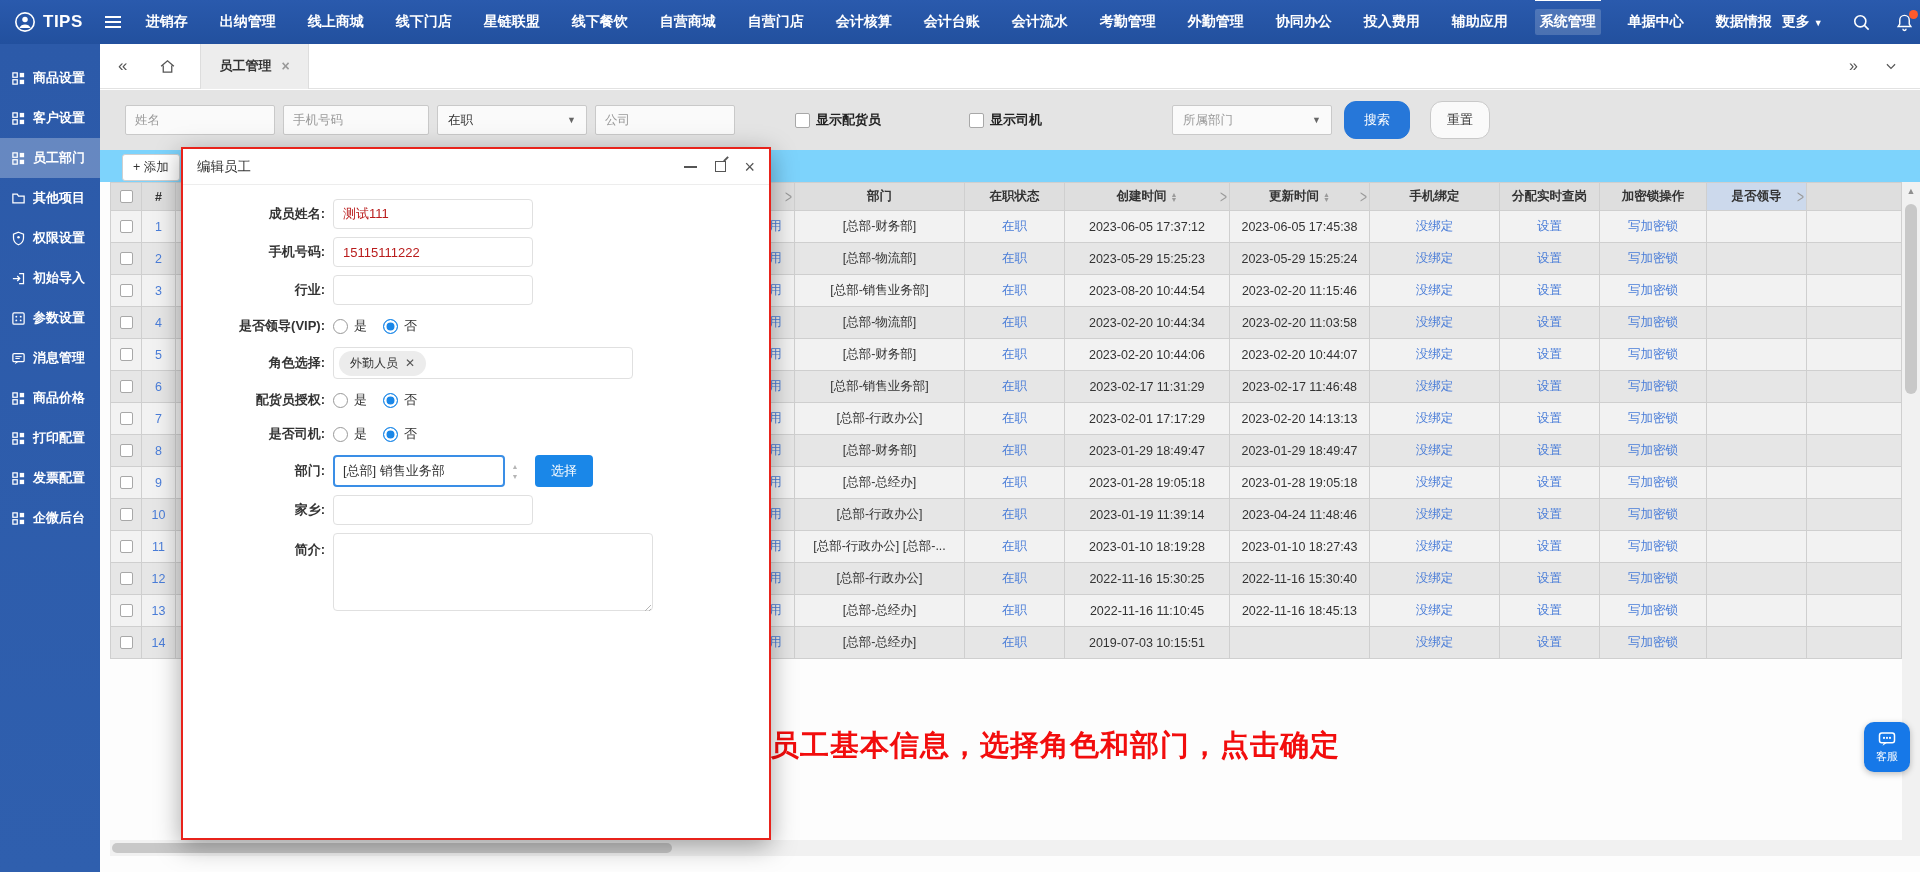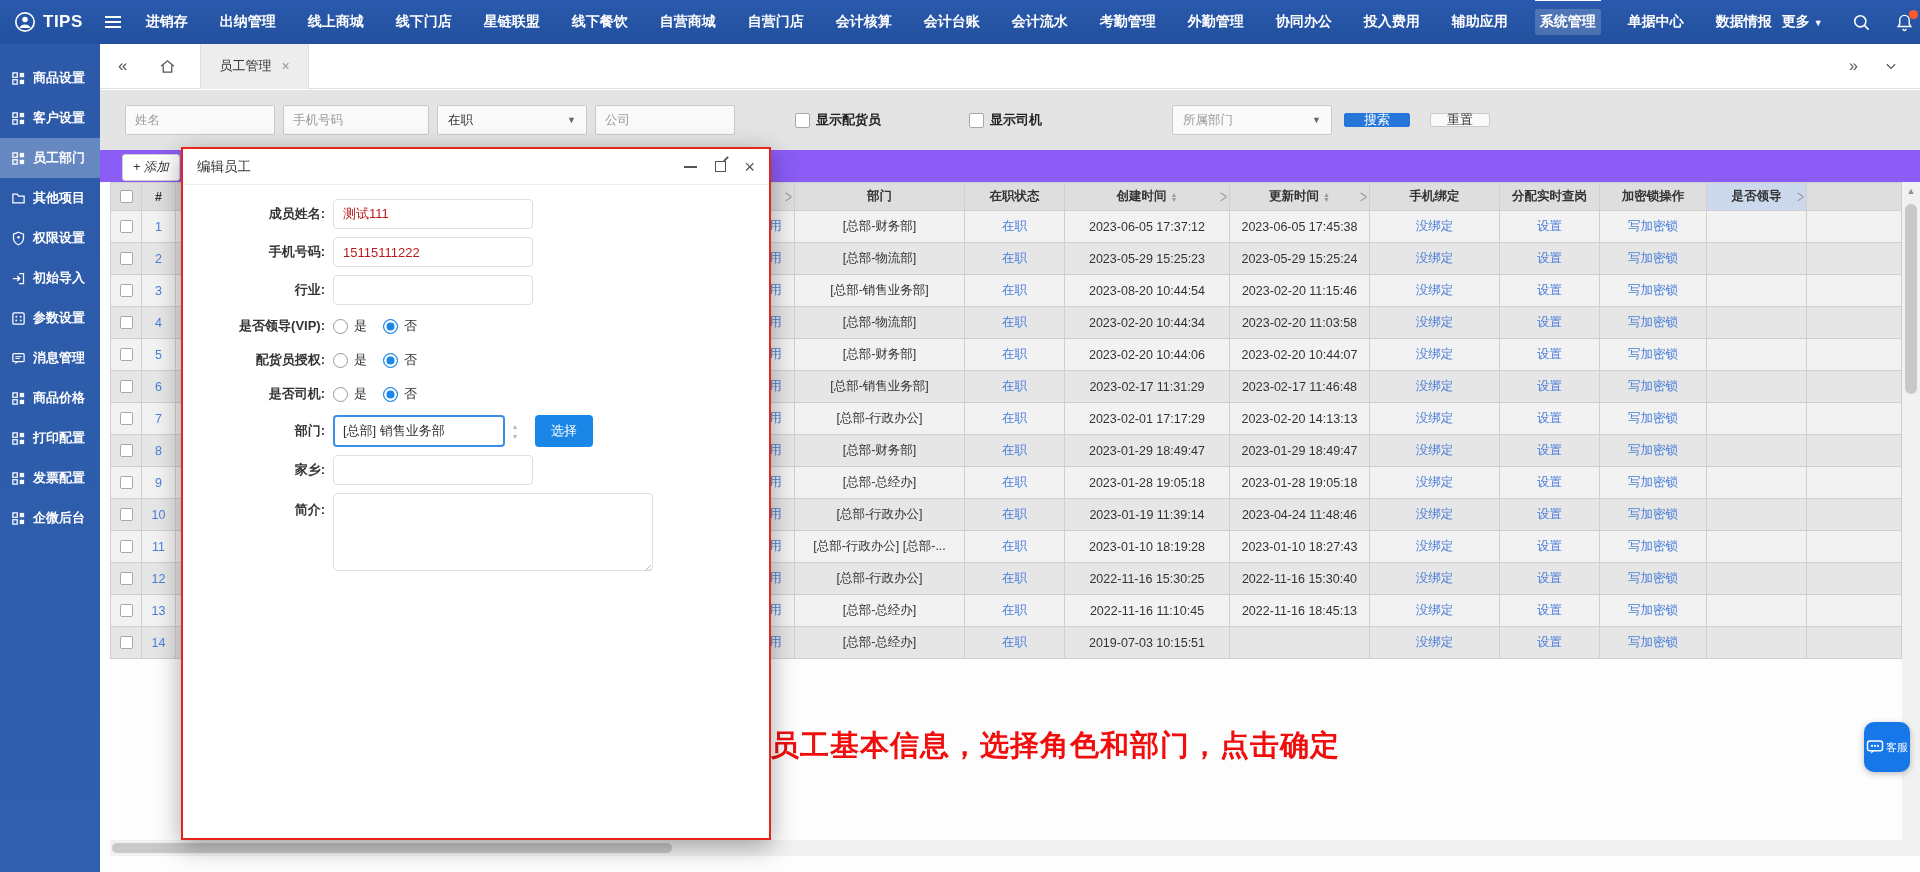--- a/index.html
+++ b/index.html
@@ -30,44 +30,44 @@
   .side-item.active { background:rgba(255,255,255,.28); }
   .side-item svg { flex:0 0 auto; }
 
   
   .tabbar { position:absolute; left:100px; top:44px; width:1820px; height:45px; background:#fff;
     border-bottom:1px solid #e2e2e2; display:flex; align-items:center; z-index:5; }
   .tab-collapse { font-size:17px; color:#555; padding:0 18px; cursor:pointer; }
   .tab-home { padding:0 14px; cursor:pointer; display:flex; align-items:center; }
   .tab { margin-left:10px; height:45px; display:flex; align-items:center; gap:10px; padding:0 18px;
     background:#ededed; border-left:1px solid #ddd; border-right:1px solid #ddd;
-    font-size:13px; color:#333; cursor:pointer; }
+    font-size:13px; color:#333; cursor:pointer;font-weight:bold; }
   .tab-close { color:#999; font-size:14px; cursor:pointer; }
   .tab-right { margin-left:auto; display:flex; align-items:center; gap:26px; padding-right:22px; color:#555; }
   .tab-right .g { font-size:16px; cursor:pointer; }
 
   
   .content { position:absolute; left:100px; top:90px; width:1820px; height:782px; background:#fdfdfd; }
   .filterbar { position:absolute; left:0; top:0; width:1820px; height:60px; background:#e4e4e4;
     display:flex; align-items:center; padding-left:25px; }
   .f-input { height:30px; background:#fafafa; border:1px solid #c9c9c9; border-radius:2px;
     font-size:12.5px; color:#333; padding:0 9px; font-family:inherit; }
   .f-input::placeholder { color:#9a9a9a; }
   .sel-box { height:30px; background:#fafafa; border:1px solid #c9c9c9; border-radius:2px;
     display:flex; align-items:center; justify-content:space-between; padding:0 10px;
     font-size:12.5px; cursor:pointer; }
   .sel-box .caret { color:#666; }
   .ckb-group { display:flex; align-items:center; gap:6px; font-size:13px; font-weight:bold; color:#222; cursor:pointer; }
   .ckb { width:15px; height:15px; border:1px solid #a8a8a8; background:#fff; border-radius:2px; display:inline-block; }
-  .btn { height:14px; border-radius:2px; font-size:13px; display:flex; align-items:center;
+  .btn { height:38px; border-radius:12px; font-size:13px; display:flex; align-items:center;
     justify-content:center; cursor:pointer; font-family:inherit; }
   .btn-primary { background:#2677d9; color:#fff; border:1px solid #2677d9; }
   .btn-plain { background:#fafafa; color:#333; border:1px solid #c9c9c9; }
 
-  .toolbar { position:absolute; left:0; top:60px; width:1820px; height:32px; background:#8b5cf6;font-style:italic; }
+  .toolbar { position:absolute; left:0; top:60px; width:1820px; height:32px; background:#7dd3fc; }
   .add-btn { position:absolute; left:22px; top:4px; height:27px; padding:0 10px; background:#fff;
     border:1px solid #cfcfcf; border-radius:3px; font-size:12.5px; color:#333;
     display:flex; align-items:center; cursor:pointer; white-space:nowrap; }
 
   
   .tbl { position:absolute; left:10px; top:92px; width:1792px; z-index:1; }
   .tr { display:flex; height:32px; border-bottom:1px solid #cfcfcf; }
   .tr.head { height:29px; background:#dedede; border-top:1px solid #cfcfcf; font-weight:bold; }
   .tr.odd { background:#f2f2f2; }
   .tr.even { background:#e6e6e6; }
@@ -131,21 +131,21 @@
     background:repeating-linear-gradient(135deg,transparent 0 2px,#b5b5b5 2px 3px); clip-path:polygon(100% 0,100% 100%,0 100%); }
   .m-footer { display:flex; justify-content:flex-end; gap:14px; padding:6px 30px 14px 0; }
   .m-btn { width:58px; height:30px; border-radius:4px; font-size:13px; cursor:pointer; font-family:inherit; }
   .m-ok { background:#1a87e8; color:#fff; border:1px solid #1a87e8; }
   .m-cancel { background:#fff; color:#333; border:1px solid #dcdcdc; }
 
   
   .annotation { position:absolute; left:710px; top:726px; font-size:29px; color:#f20d0d; z-index:30;
     font-weight:bold; white-space:nowrap; letter-spacing:1px; }
   .cs-btn { position:absolute; left:1864px; top:722px; width:46px; height:50px; background:#1678e8;
-    border-radius:10px; z-index:30; display:flex; flex-direction:row; align-items:center;
+    border-radius:10px; z-index:30; display:flex; flex-direction:column; align-items:center;
     justify-content:center; gap:2px; cursor:pointer; box-shadow:0 2px 6px rgba(0,0,0,.25); }
   .cs-btn span { color:#fff; font-size:11px; }
 </style>
 </head>
 <body>
 
 <div class="navbar">
   <div class="logo">
     <svg width="22" height="22" viewBox="0 0 24 24">
         <circle cx="12" cy="12" r="10" fill="none" stroke="#fff" stroke-width="1.8"></circle>
@@ -730,20 +730,29 @@
       <span class="m-label">行业:</span>
       <input class="m-input" style="">
     </div>
     <div class="m-row" style="height:26px">
       <span class="m-label">是否领导(VIP):</span>
       <span class="radio"></span>
         <span class="r-lab">是</span>
       <span class="radio sel"></span>
         <span class="r-lab">否</span>
     </div>
+    <div class="m-row">
+      <span class="m-label">角色选择:</span>
+      <div class="role-box">
+        <span class="role-tag">
+          <span>外勤人员</span>
+            <span class="tag-x">✕</span>
+        </span>
+      </div>
+    </div>
     <div class="m-row" style="height:26px">
       <span class="m-label">配货员授权:</span>
       <span class="radio"></span>
         <span class="r-lab">是</span>
       <span class="radio sel"></span>
         <span class="r-lab">否</span>
     </div>
     <div class="m-row" style="height:26px">
       <span class="m-label">是否司机:</span>
       <span class="radio"></span>

